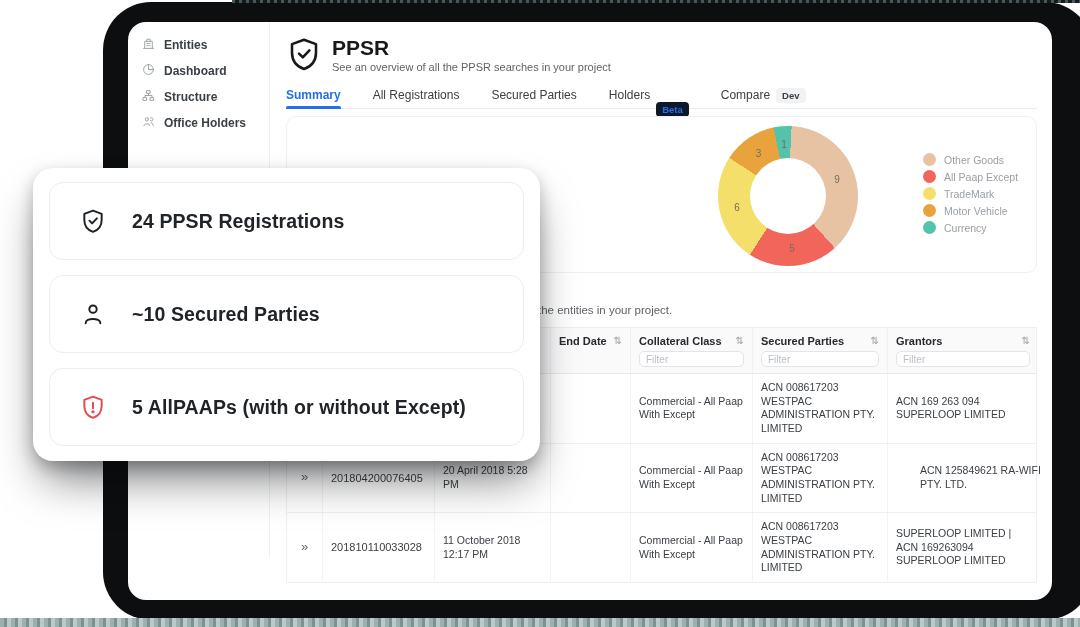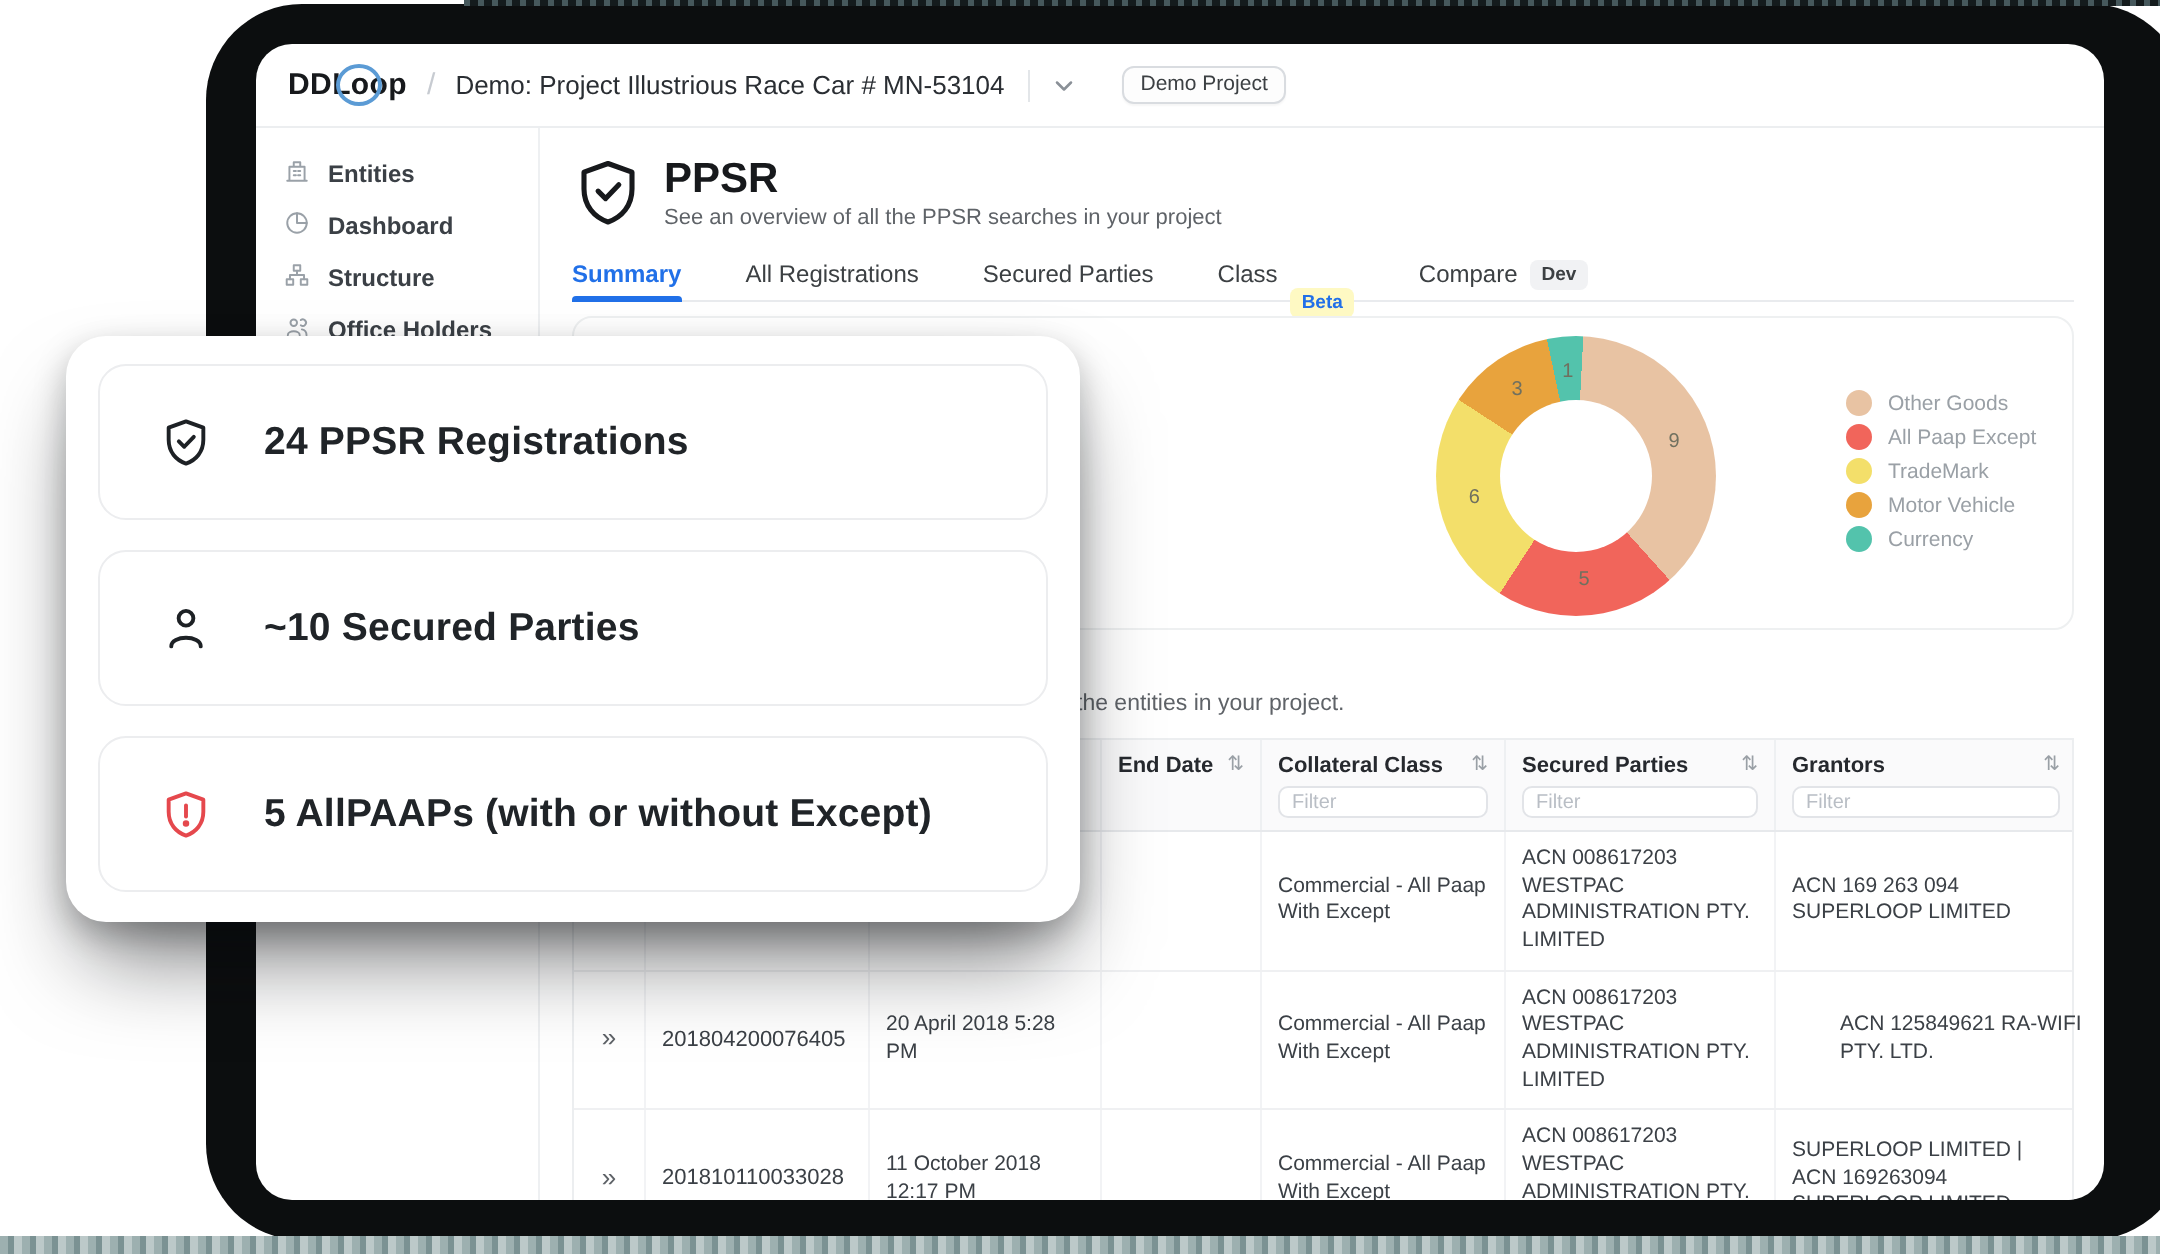--- a/index.html
+++ b/index.html
@@ -47,21 +47,21 @@
   .page-title { font-size:21px; font-weight:800; color:#17191c; line-height:1.1; }
   .page-sub { font-size:11px; color:#5f6368; margin-top:2px; }
   .tabs { display:flex; align-items:center; gap:32px; margin-top:9px;
     border-bottom:1px solid #e9ebee; height:27px; }
   .tab { position:relative; font-size:12px; color:#3c4043; height:100%; display:flex;
     align-items:center; gap:6px; cursor:pointer; }
   .tab.active { color:#2170e8; font-weight:600; }
   .tab.active::after { content:""; position:absolute; left:0; right:0; bottom:-1px;
     height:3px; background:#2170e8; border-radius:2px 2px 0 0; }
   .tab-badge { font-size:9.5px; padding:2px 6px; border-radius:4px; font-weight:600; }
-  .tb-blue { background:#fef9c3; color:#2170e8;margin-top:28px; }
+  .tb-blue { background:#0f172a; color:#2170e8;margin-top:28px; }
   .tb-gray { background:#f1f2f4; color:#3c4043; }
 
   
   .chart-card { position:relative; margin-top:7px; height:157px; border:1px solid #eef0f1;
     border-radius:10px; background:#fff; }
   .donut { position:absolute; left:431px; top:9px; width:140px; height:140px;
     border-radius:50%; }
   .donut::after { content:""; position:absolute; left:50%; top:50%; width:76px; height:76px;
     margin:-38px 0 0 -38px; background:#fff; border-radius:50%; }
   .slice-label { position:absolute; font-size:10px; color:#70705f; transform:translate(-50%,-50%); z-index:2; }
@@ -102,35 +102,20 @@
 </head>
 <body>
 
 <div class="stage">
   <div class="frame"></div>
   <div class="speckle-top"></div>
   <div class="speckle-bottom"></div>
 
   <div class="window">
 
-    <div class="topbar">
-      <div class="logo-wrap">
-        <span class="logo">DDLoop</span>
-        <span class="logo-ring"></span>
-      </div>
-      <span class="crumb-sep">/</span>
-      <span class="project-title">Demo: Project Illustrious Race Car # MN-53104</span>
-      <span class="title-div"></span>
-      <span class="chev-btn">
-        <svg width="14" height="14" viewBox="0 0 24 24" fill="none" stroke="#8a9097" stroke-width="2.2" stroke-linecap="round" stroke-linejoin="round">
-            <polyline points="6,9 12,15 18,9"></polyline>
-          </svg>
-      </span>
-      <span class="badge-demo">Demo Project</span>
-    </div>
 
     <div class="body-row">
       <div class="sidebar" id="sidebar">
           <div class="side-item">
             <span><svg width="13" height="13" viewBox="0 0 24 24" fill="none" stroke="#9aa1a8" stroke-width="1.8" stroke-linecap="round" stroke-linejoin="round">
                 <path d="M3 21 H21 M5 21 V8 H19 V21 M9 8 V4 H15 V8 M9 12 H11 M13 12 H15 M9 16 H11 M13 16 H15"></path>
               </svg></span>
             <span>Entities</span>
           </div>
           <div class="side-item">
@@ -176,21 +161,21 @@
             <div class="tab active">
               <span>Summary</span>
             </div>
             <div class="tab">
               <span>All Registrations</span>
             </div>
             <div class="tab">
               <span>Secured Parties</span>
             </div>
             <div class="tab">
-              <span>Class</span>
+              <span>Holders</span>
               <span class="tab-badge tb-blue">Beta</span>
             </div>
             <div class="tab">
               <span>Compare</span>
               <span class="tab-badge tb-gray">Dev</span>
             </div>
           </div>
 
         <div class="chart-card">
           <div class="donut" id="donut" style="background: conic-gradient(from 3deg, rgb(232, 195, 163) 0deg, rgb(232, 195, 163) 135deg, rgb(241, 101, 91) 135deg, rgb(241, 101, 91) 210deg, rgb(243, 223, 106) 210deg, rgb(243, 223, 106) 300deg, rgb(232, 163, 61) 300deg, rgb(232, 163, 61) 345deg, rgb(83, 195, 172) 345deg, rgb(83, 195, 172) 360deg);">

